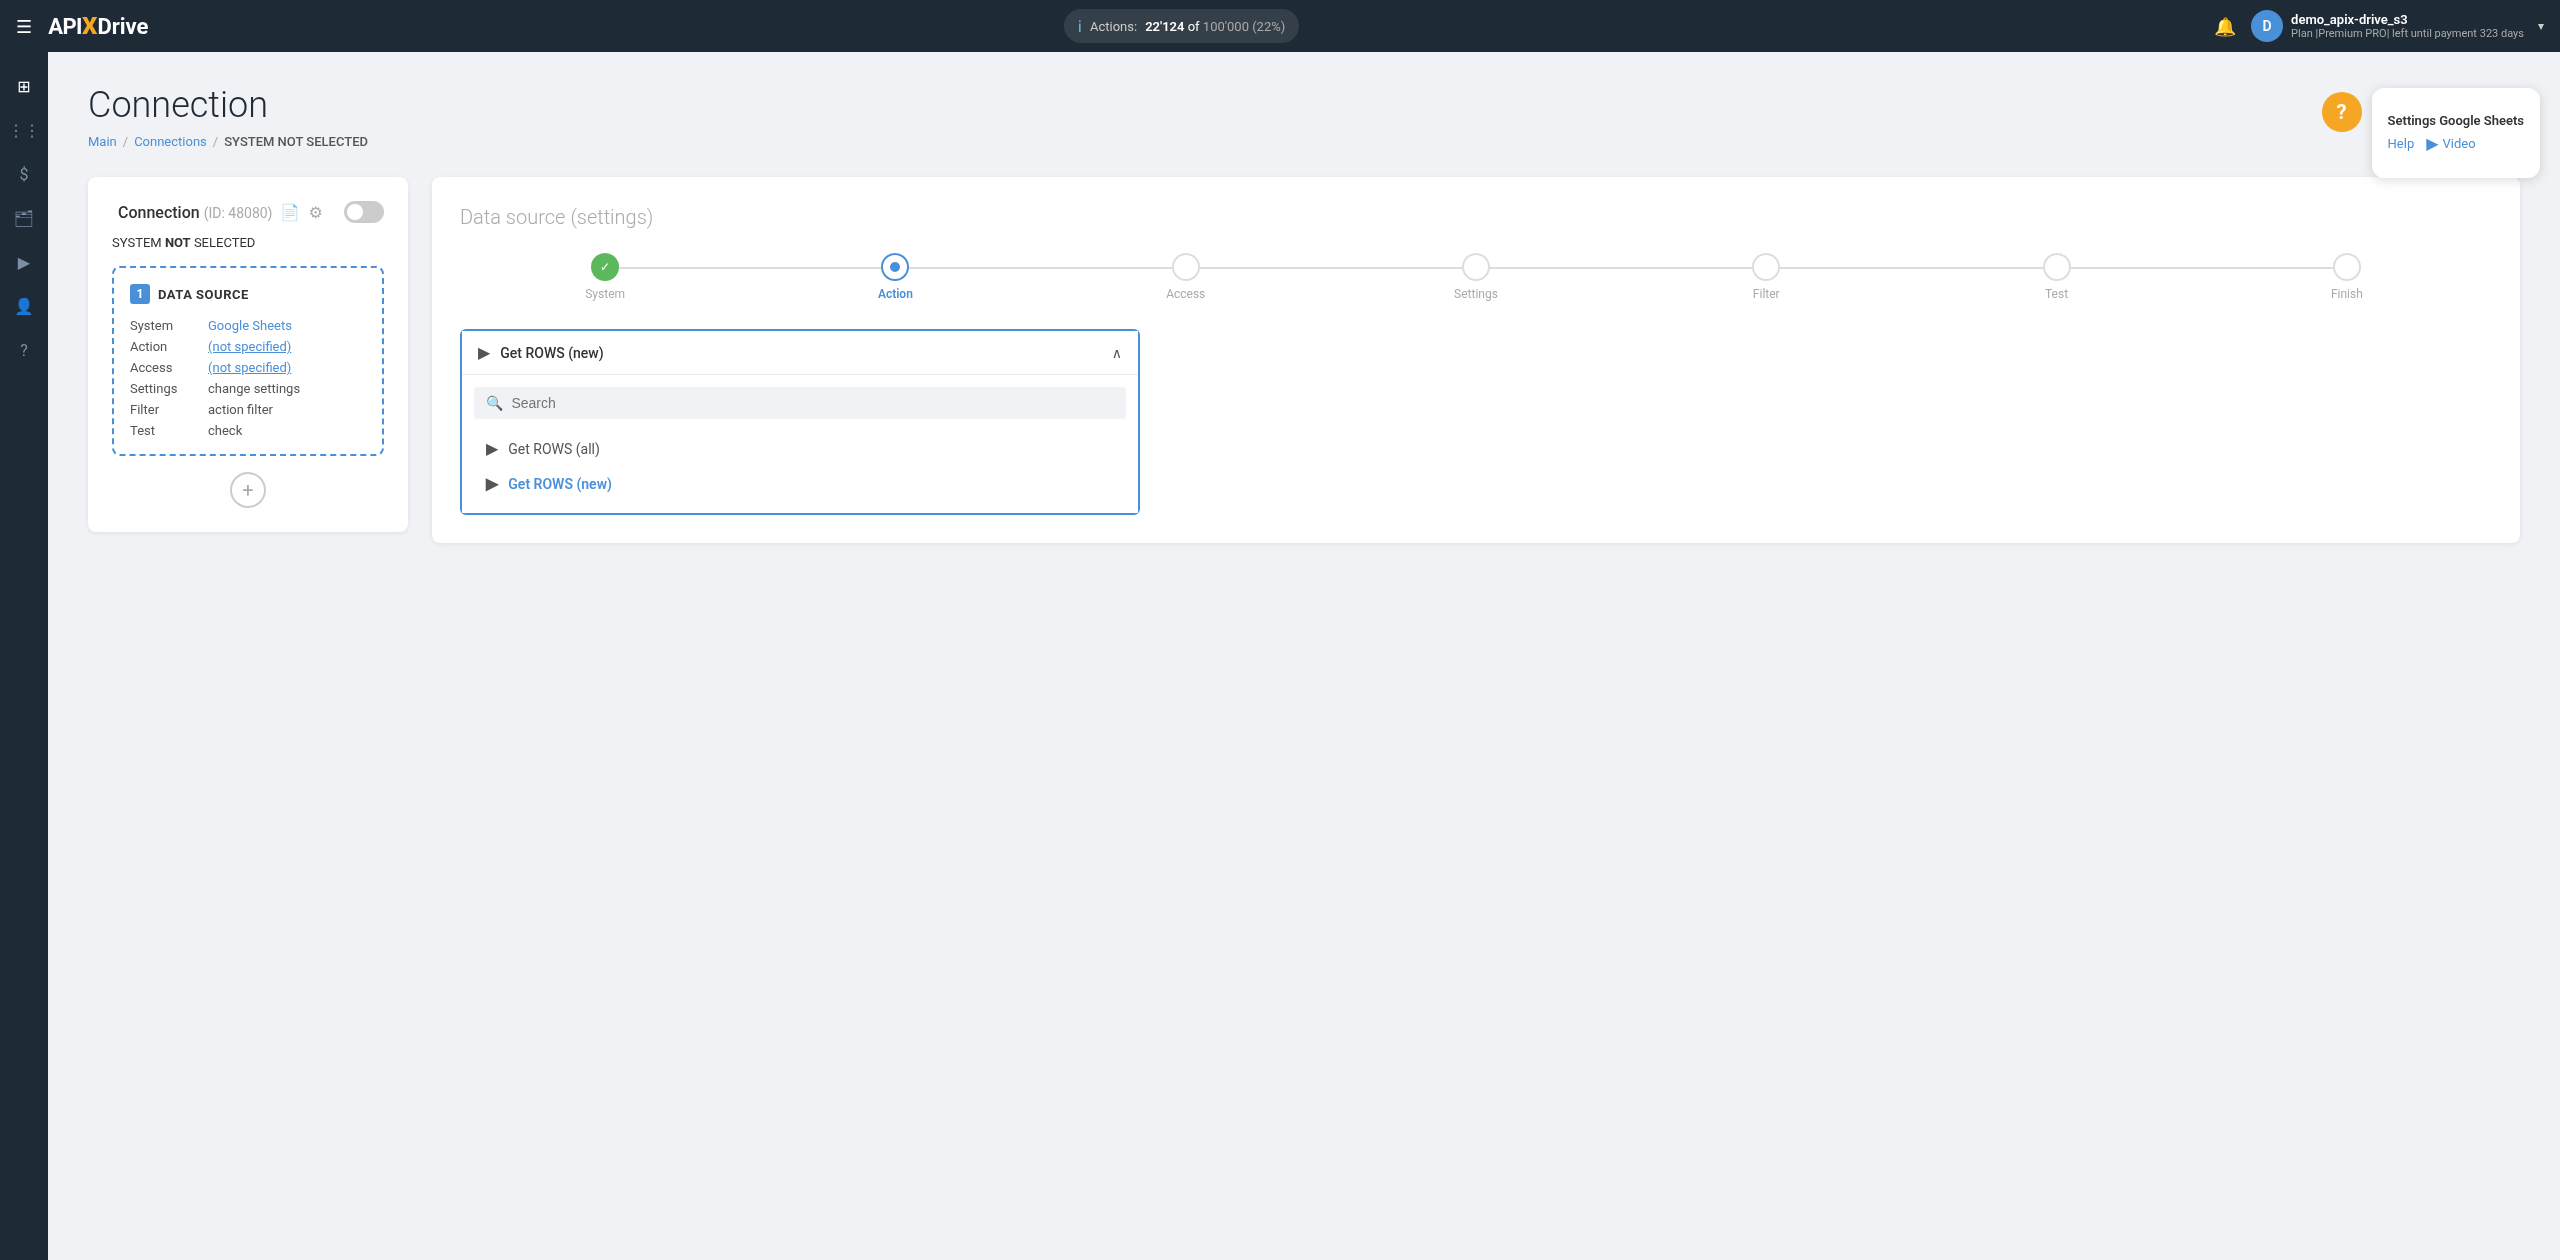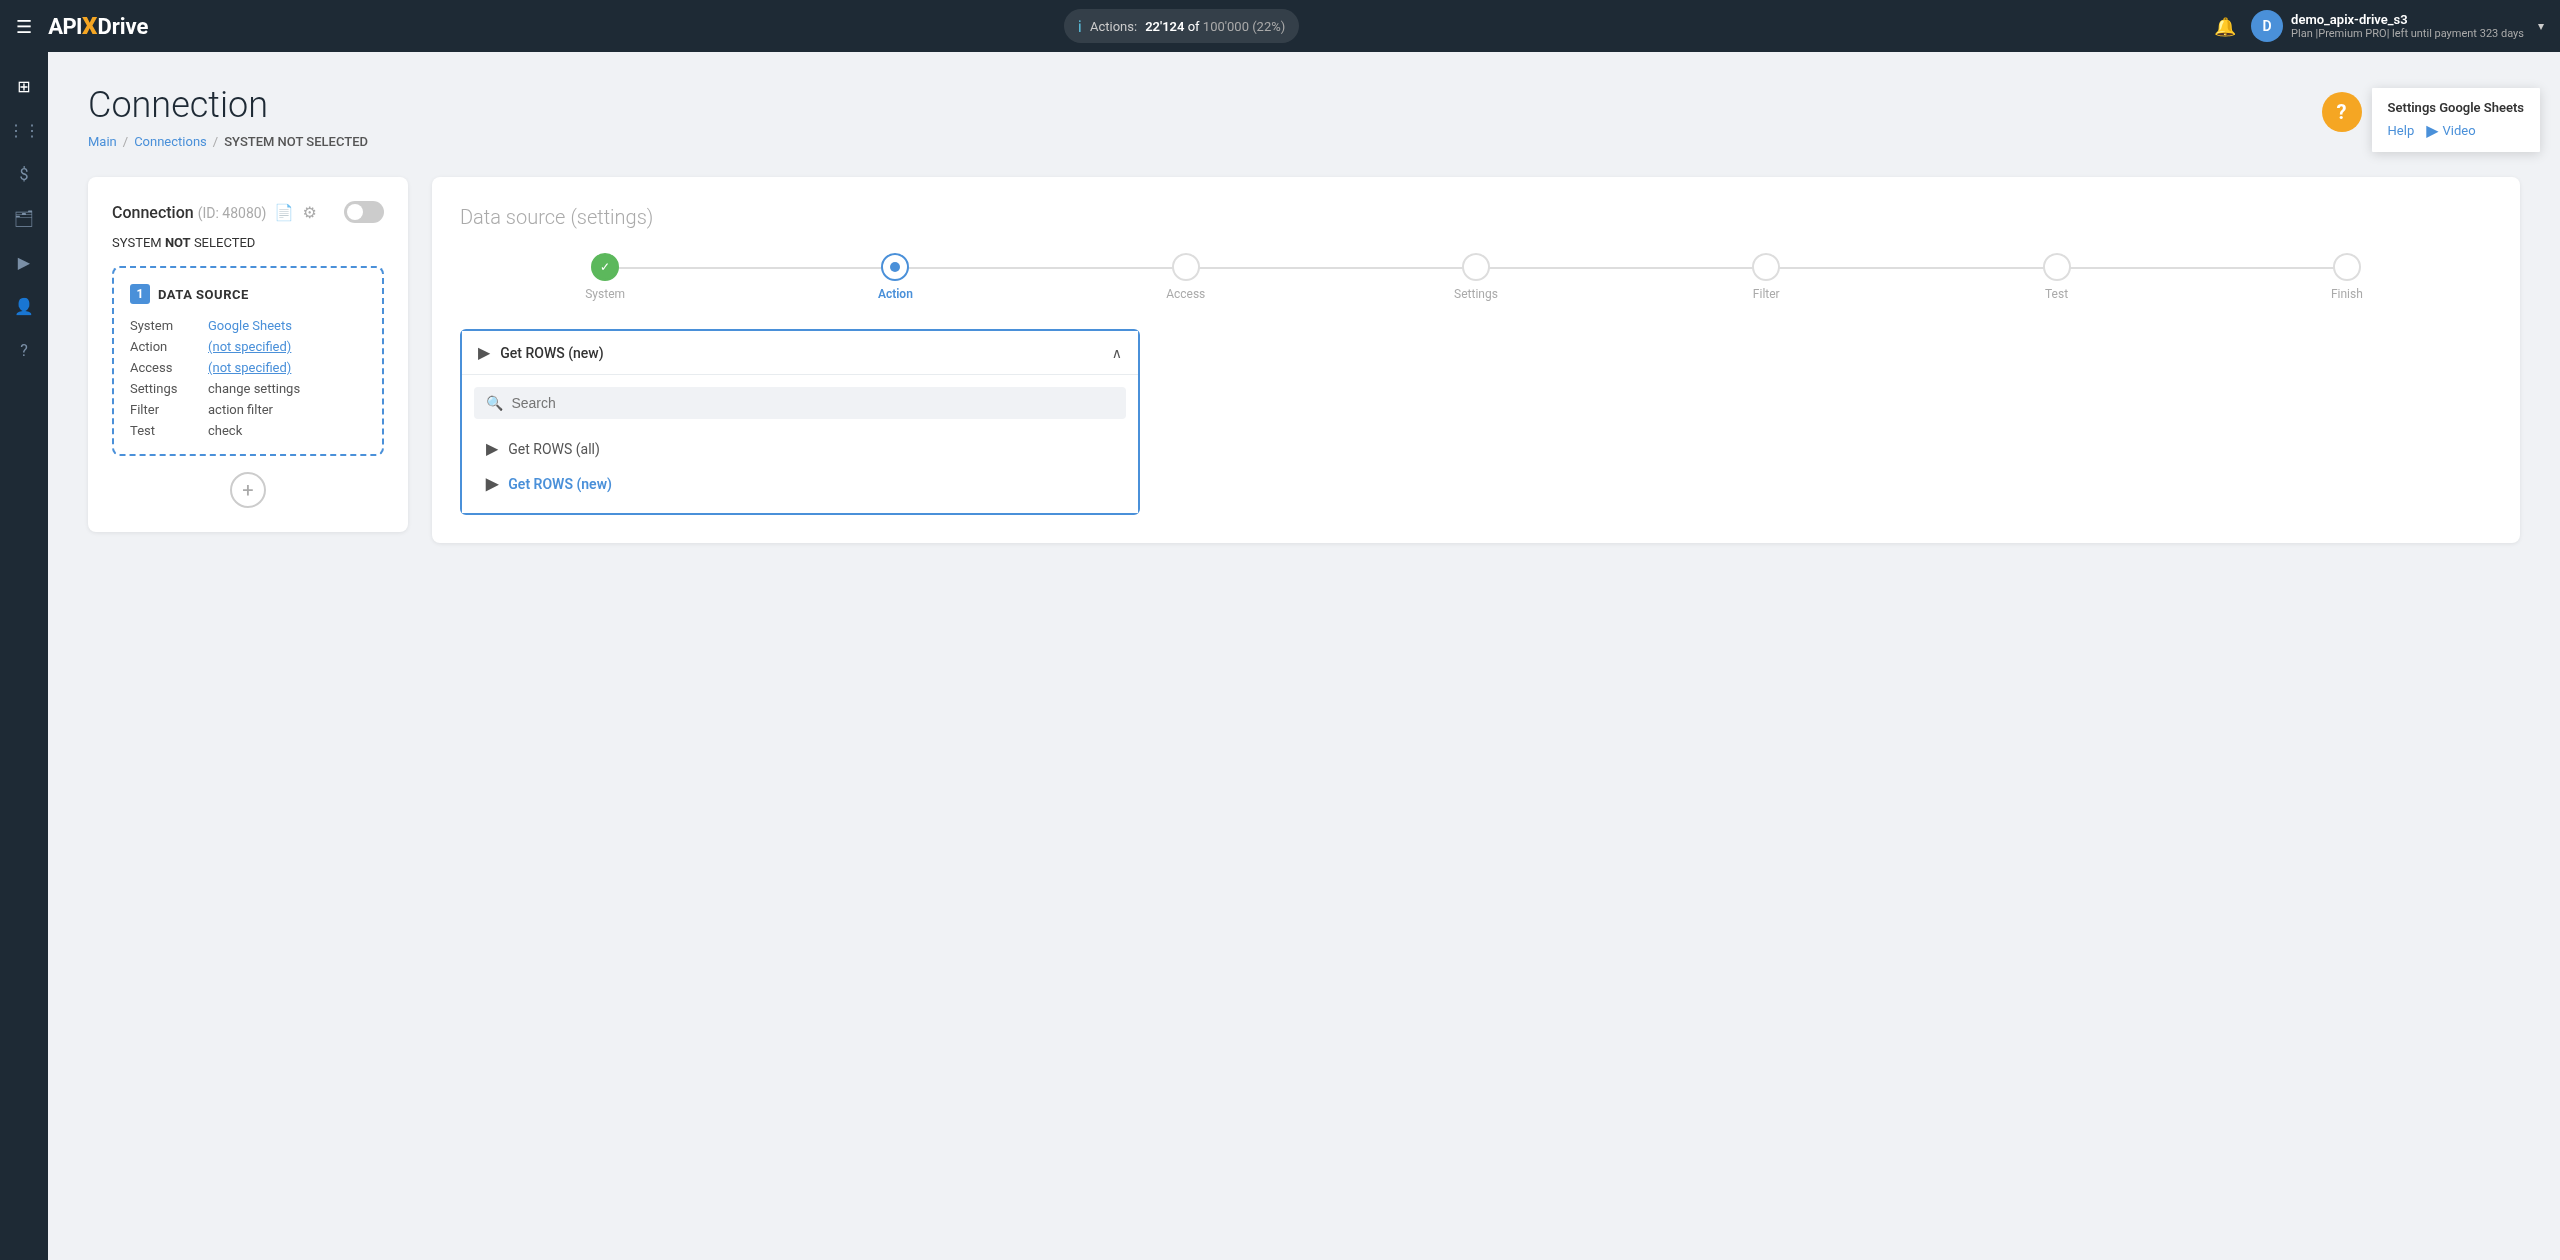--- a/index.html
+++ b/index.html
@@ -112,21 +112,21 @@
       width: 320px;
       flex-shrink: 0;
       box-shadow: 0 1px 4px rgba(0,0,0,0.08);
     }
     .panel-header {
       display: flex;
       align-items: center;
       justify-content: space-between;
       margin-bottom: 12px;
     }
-    .panel-title { font-size: 16px; font-weight: 500; color: #333; display: flex; align-items: center; gap: 8px; }
+    .panel-title { font-size: 16px; font-weight: 500; color: #333; display: flex; align-items: center; gap: 8px; margin-left: 6px; }
     .toggle-switch {
       width: 40px; height: 22px;
       background: #ccc;
       border-radius: 11px;
       position: relative;
       cursor: pointer;
     }
     .toggle-switch::after {
       content: '';
       position: absolute;
@@ -314,22 +314,22 @@
       display: flex; align-items: center; justify-content: center;
       color: #fff;
       font-size: 20px;
       font-weight: 700;
       cursor: pointer;
       flex-shrink: 0;
       margin-top: 4px;
     }
     .help-popup {
       background: #fff;
-      border-radius: 1px;
-      padding: 12px 16px;
+      border-radius: 12px;
+      padding: 25px 16px;
       box-shadow: 0 2px 12px rgba(0,0,0,0.15);
       font-size: 13px;
     }
     .help-popup-title { font-weight: 600; color: #333; margin-bottom: 6px; }
     .help-popup-links { display: flex; gap: 12px; align-items: center; }
     .help-link { color: #4a90d9; text-decoration: none; cursor: pointer; }
     .video-link { display: flex; align-items: center; gap: 4px; color: #4a90d9; cursor: pointer; }
     .video-icon { font-size: 16px; }
   </style>
 </head>

